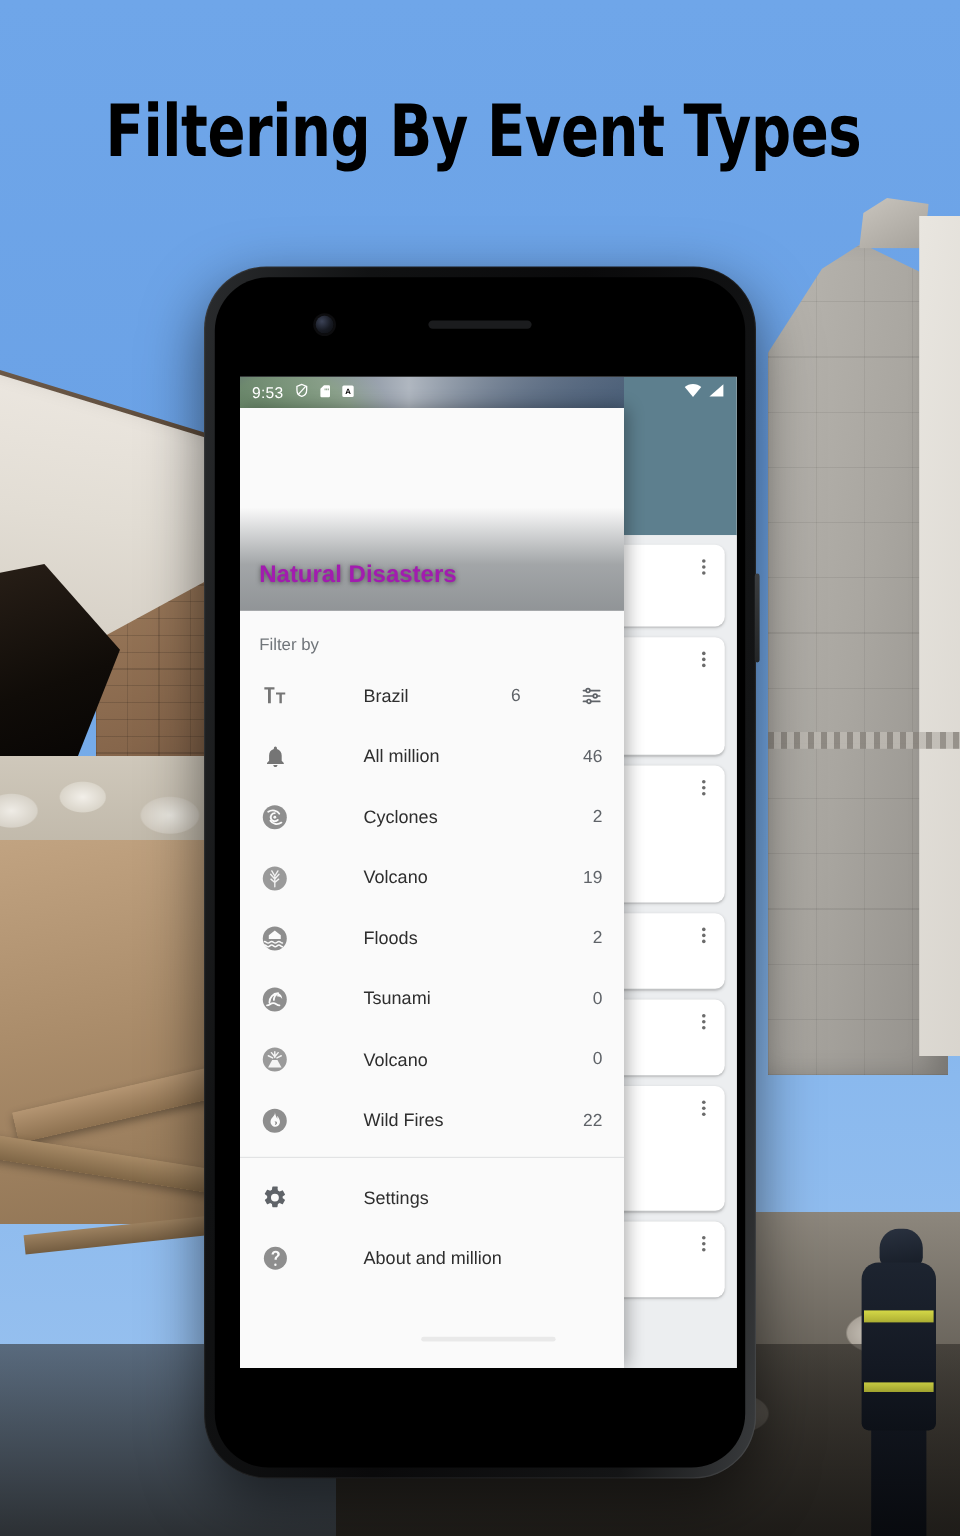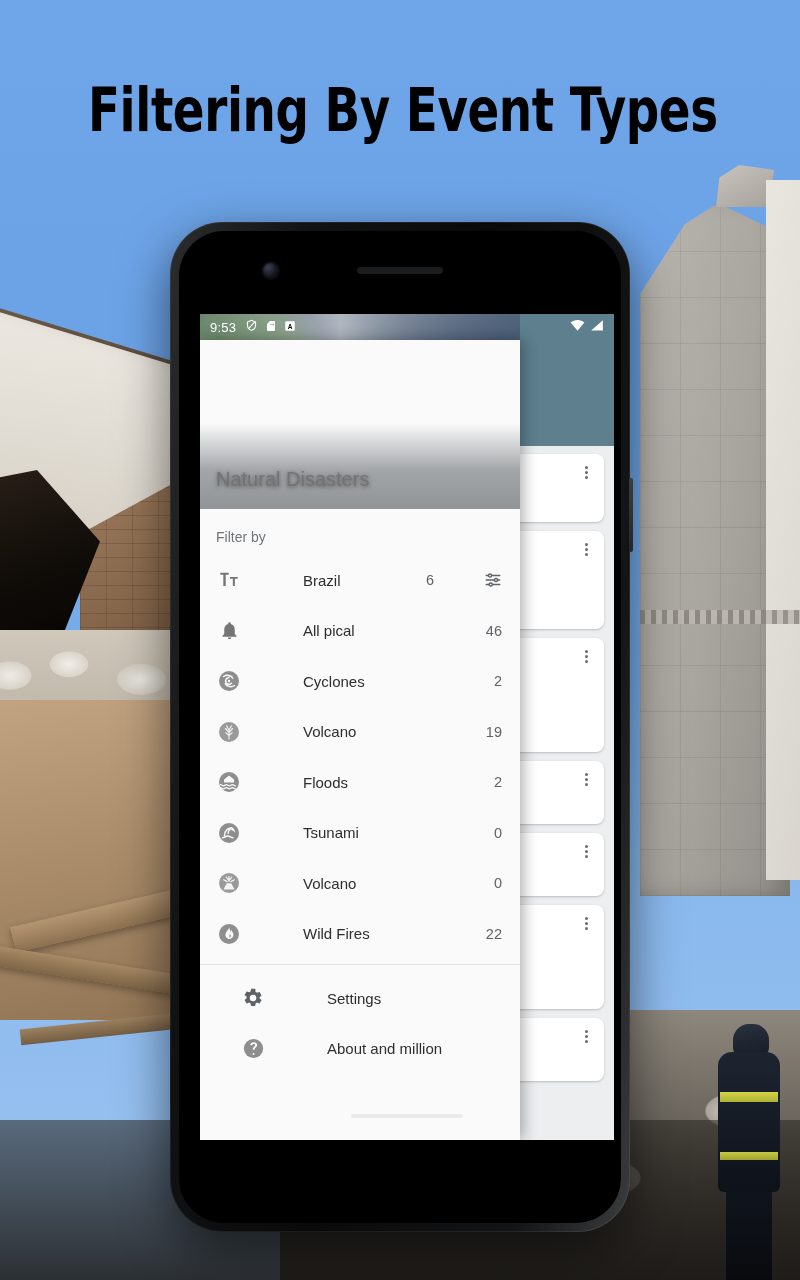--- a/index.html
+++ b/index.html
@@ -251,21 +251,21 @@
   .drawer-head {
     position: relative; height: 169px;
     display: flex; align-items: flex-end;
   }
   .drawer-head-scrim {
     position: absolute; left: 0; right: 0; bottom: 0; height: 86px;
     background: linear-gradient(180deg, rgba(20,28,34,.0) 0%, rgba(20,28,34,.38) 55%, rgba(20,28,34,.46) 100%);
   }
   .drawer-title {
     position: relative;
-    color: #737373; font-size: 20px; font-weight: 400;
+    color: #a21caf; font-size: 20px; font-weight: 700;
     padding: 0 16px 18px 16px;
     text-shadow: 0 1px 4px rgba(0,0,0,.5);
   }
   .filter-by {
     color: #70757a; font-size: 14px;
     padding: 20px 16px 10px 16px;
   }
   .drawer-list { flex: 0 0 auto; }
   .drawer-item {
     display: flex; align-items: center;
@@ -278,21 +278,21 @@
     display: flex; align-items: center; justify-content: center;
     color: #757575;
   }
   .di-label {
     margin-left: 25px; font-size: 15px; color: #2e2e2e; flex: 1 1 auto;
   }
   .di-count { font-size: 14.5px; color: #5f6368; }
   .di-tune { margin-left: 14px; width: 18px; height: 18px; color: #5f6368; display: flex; align-items: center; }
   .drawer-divider { height: 1px; background: #e2e3e4; margin: 5px 0 0 0; }
   .drawer-footer { padding-top: 8px; }
-  .drawer-footer .drawer-item { height: 50px; margin-left: 24px; }
+  .drawer-footer .drawer-item { height: 50px; }
 
   .gesturebar {
     position: absolute; left: 50%; bottom: 22px; transform: translateX(-50%);
     width: 112px; height: 4px; border-radius: 3px; background: #e9e9e9;
     z-index: 9;
   }
 </style>
 </head>
 <body>
 
@@ -424,21 +424,21 @@
               </svg>
             </span>
           </div>
 
           <div class="drawer-item">
             <span class="di-icon">
               <svg width="21" height="21" viewBox="0 0 24 24" fill="currentColor">
                   <path d="M12 22c1.1 0 2-.9 2-2h-4c0 1.1.9 2 2 2zm6-6v-5c0-3.07-1.64-5.64-4.5-6.32V4a1.5 1.5 0 0 0-3 0v.68C7.63 5.36 6 7.92 6 11v5l-2 2v1h16v-1l-2-2z"></path>
                 </svg>
             </span>
-            <span class="di-label">All pical</span>
+            <span class="di-label">All million</span>
             <span class="di-count">46</span>
           </div>
 
 
           <div class="drawer-item">
             <span class="di-icon">
               <svg width="24" height="24" viewBox="0 0 24 24">
                 <circle cx="12" cy="12" r="10" fill="#8e8e8e"></circle>
                 <path d="M6.5 7.5c3.2-2.2 7.8-1.2 9.2 1.6M17.5 16.5c-3.2 2.2-7.8 1.2-9.2-1.6" fill="none" stroke="#fafafa" stroke-width="1.5" stroke-linecap="round"></path>
                 <path d="M12 8.6a3.4 3.4 0 1 0 2.5 5.7" fill="none" stroke="#fafafa" stroke-width="1.6" stroke-linecap="round"></path>

